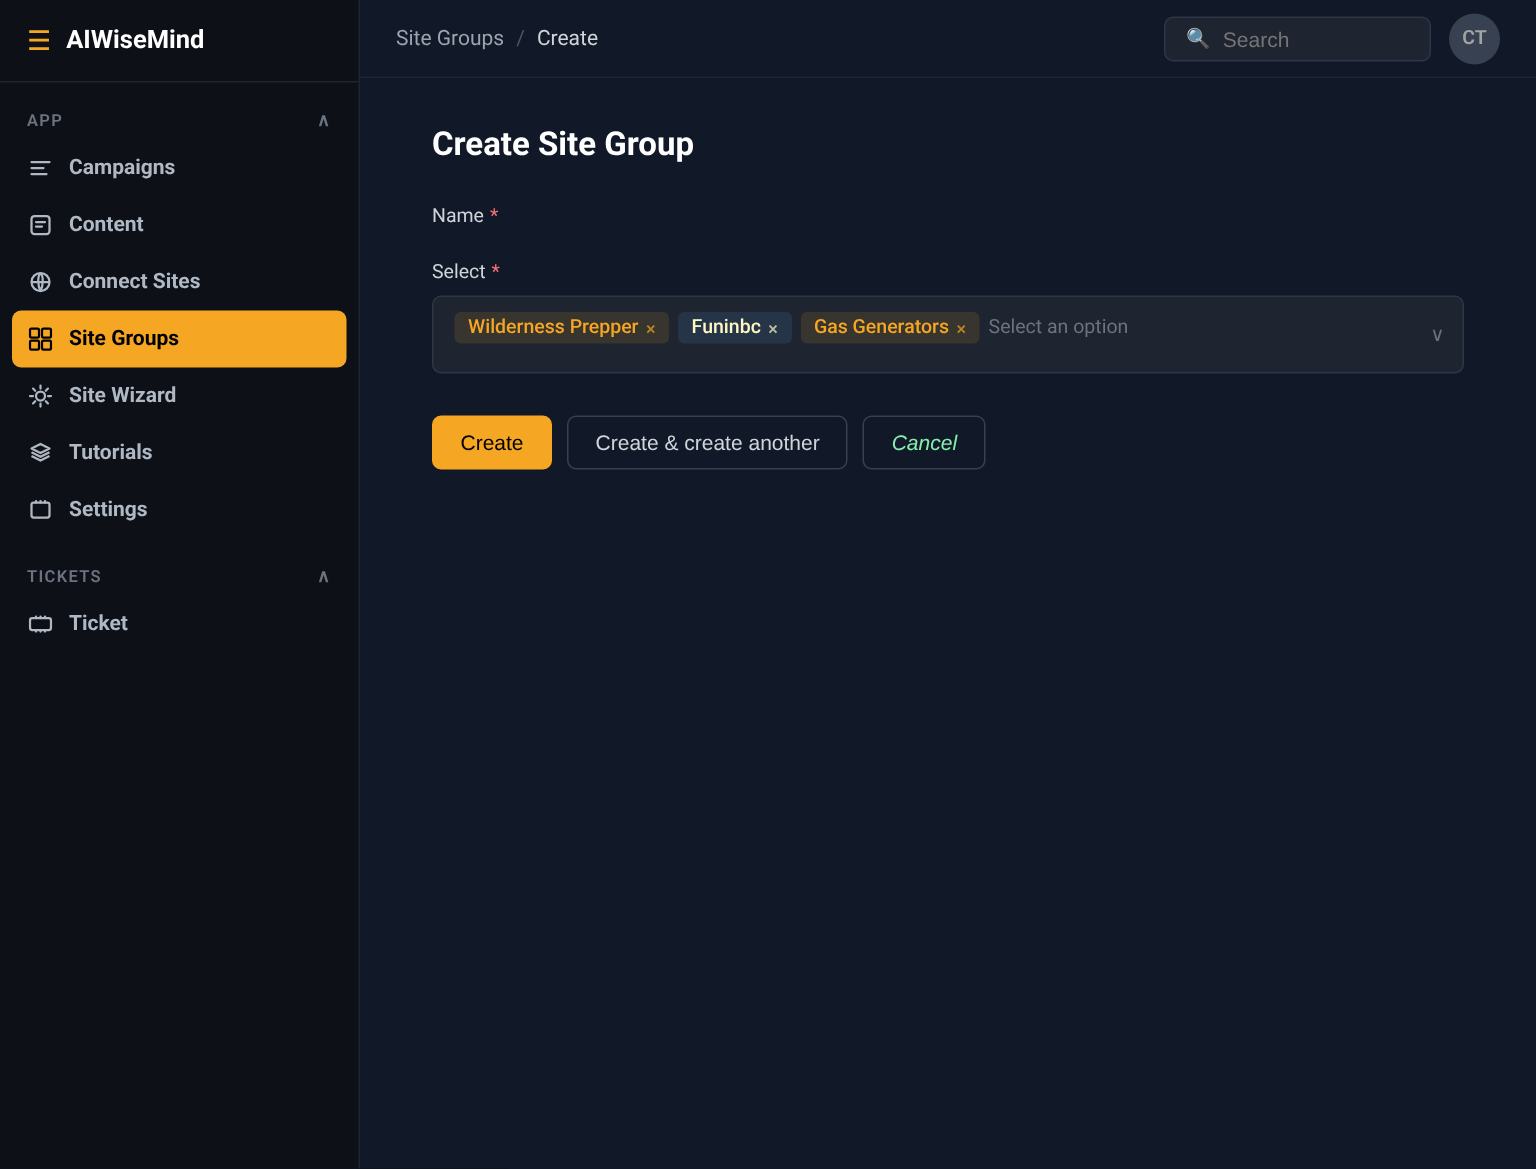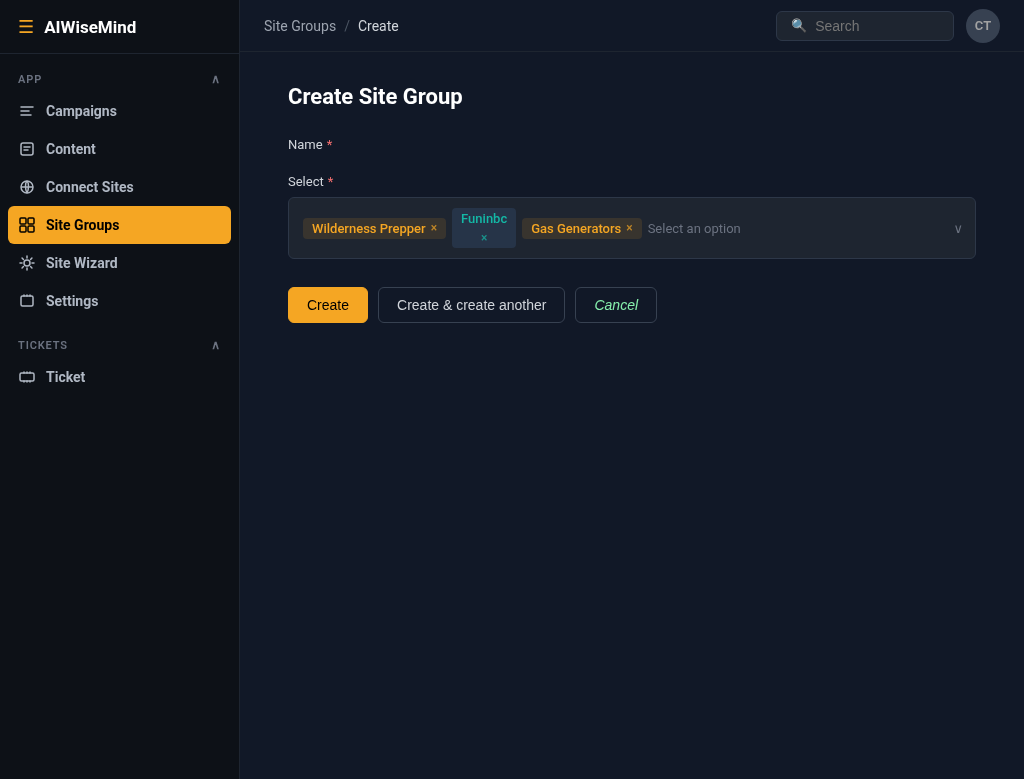--- a/index.html
+++ b/index.html
@@ -229,23 +229,22 @@
       padding: 3px 9px;
       border-radius: 4px;
       font-size: 13px;
       font-weight: 500;
     }
     .tag-wilderness {
       color: #f5a623;
       background: rgba(245, 166, 35, 0.12);
     }
     .tag-funinbc {
-      color: #14b8a6;
+      color: #fef9c3;
       background: rgba(96, 165, 250, 0.12);
-      flex-direction: column;
     }
     .tag-gas {
       color: #f5a623;
       background: rgba(245, 166, 35, 0.12);
     }
     .tag-x {
       cursor: pointer;
       opacity: 0.7;
       font-size: 12px;
     }
@@ -353,20 +352,28 @@
   <div class="sidebar-item">
     <span class="item-icon">
       <svg width="16" height="16" viewBox="0 0 16 16" fill="none">
           <circle cx="8" cy="8" r="3" stroke="currentColor" stroke-width="1.5"></circle>
           <path d="M8 1v2M8 13v2M1 8h2M13 8h2M3.05 3.05l1.41 1.41M11.54 11.54l1.41 1.41M3.05 12.95l1.41-1.41M11.54 4.46l1.41-1.41" stroke="currentColor" stroke-width="1.5" stroke-linecap="round"></path>
         </svg>
     </span>
     <span>Site Wizard</span>
   </div>
 
+  <div class="sidebar-item">
+    <span class="item-icon">
+      <svg width="16" height="16" viewBox="0 0 16 16" fill="none">
+          <path d="M8 2L2 5l6 3 6-3-6-3zM2 10l6 3 6-3M2 7.5l6 3 6-3" stroke="currentColor" stroke-width="1.5" stroke-linejoin="round"></path>
+        </svg>
+    </span>
+    <span>Tutorials</span>
+  </div>
 
   <div class="sidebar-item">
     <span class="item-icon">
       <svg width="16" height="16" viewBox="0 0 16 16" fill="none">
           <rect x="2" y="3" width="12" height="10" rx="1.5" stroke="currentColor" stroke-width="1.5"></rect>
           <path d="M5 3V2M8 3V2M11 3V2" stroke="currentColor" stroke-width="1.5" stroke-linecap="round"></path>
         </svg>
     </span>
     <span>Settings</span>
   </div>

